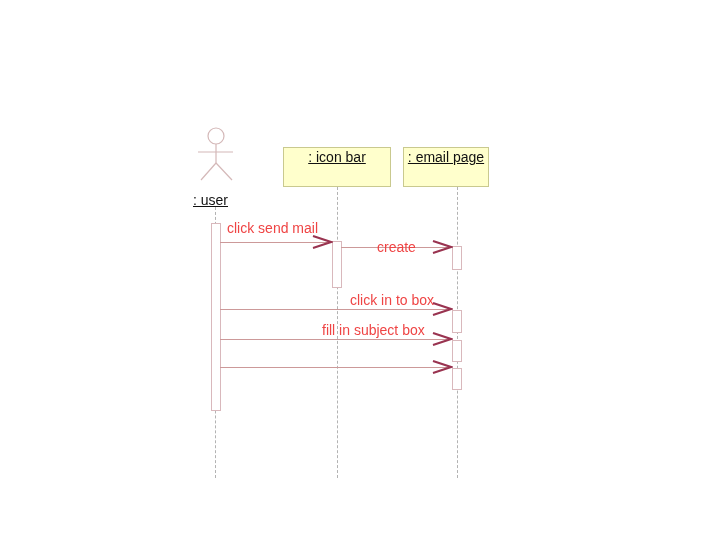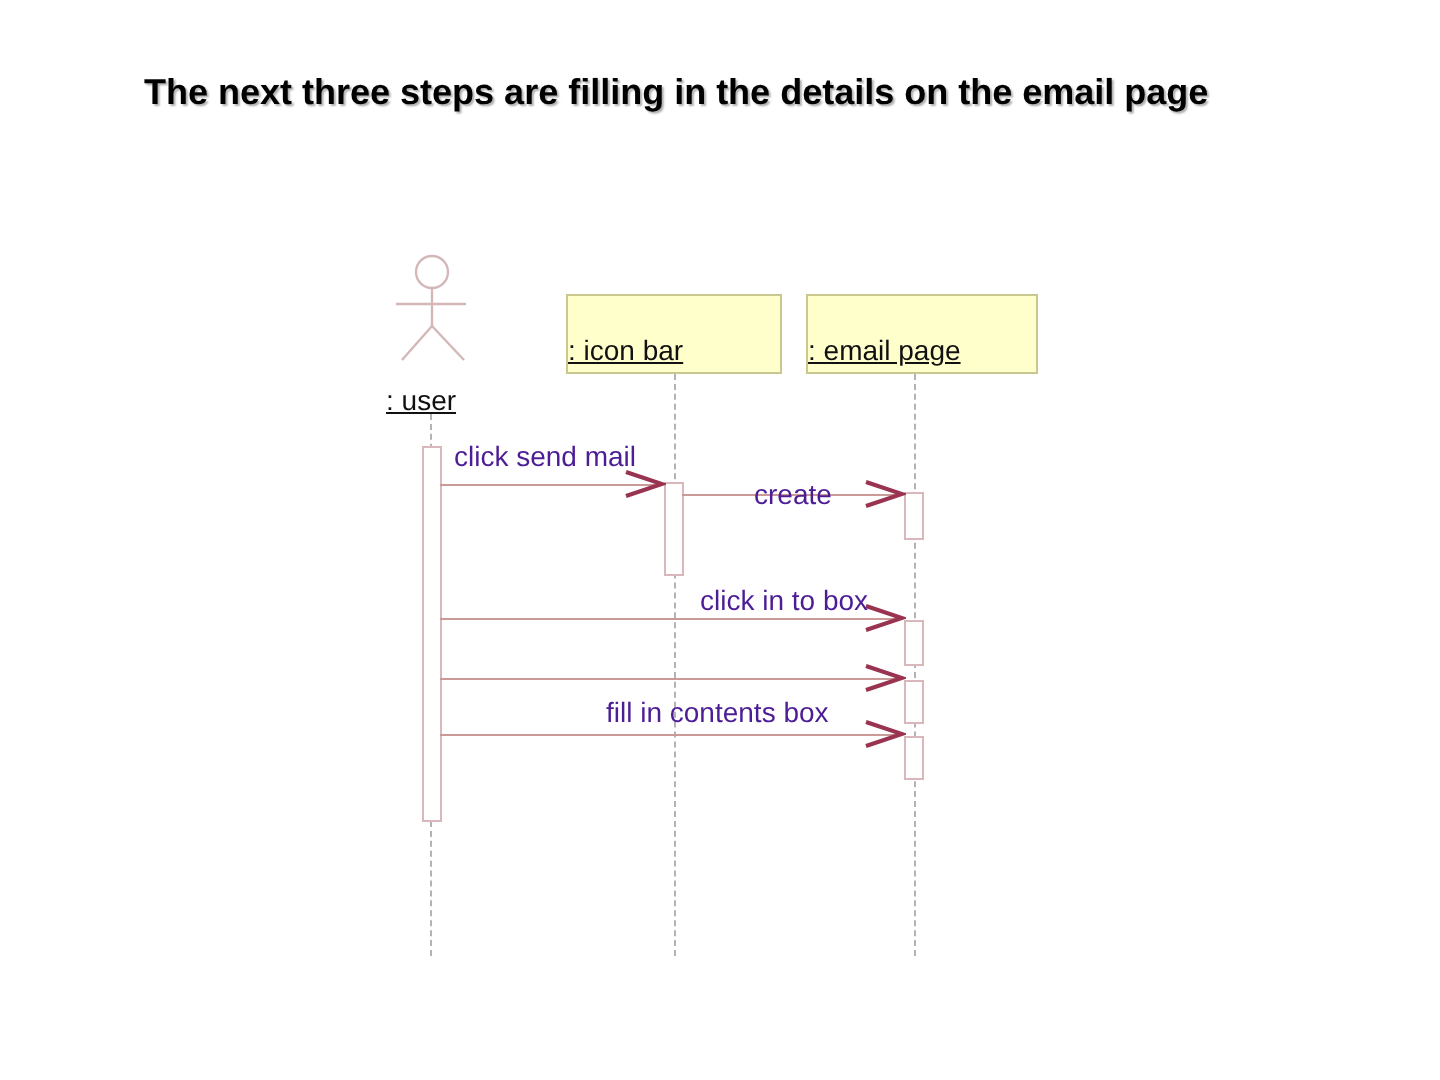--- a/index.html
+++ b/index.html
@@ -21,28 +21,29 @@
     color: #000;
     text-shadow: 1px 1px 1px rgba(110,110,110,0.55);
     white-space: nowrap;
   }
   .obj-box {
     position: absolute;
     box-sizing: border-box;
     height: 40px;
     background: #ffffcc;
     border: 1px solid #c9c98f;
-    padding-top: 19px;
+    text-align: center;
+    padding-top: 1px;
     font-size: 14px;
     color: #111;
     z-index: 2;
   }
   .obj-box .obj-label { text-decoration: underline; }
   .box-iconbar  { left: 283px; top: 147px; width: 108px; }
-  .box-emailpage{ left: 403px; top: 147px; width: 116px; }
+  .box-emailpage{ left: 403px; top: 147px; width: 86px; }
 
   .actor-label {
     position: absolute;
     left: 193px;
     top: 192px;
     width: 46px;
     font-size: 14px;
     color: #111;
     text-decoration: underline;
     z-index: 2;
@@ -89,36 +90,35 @@
   .arrowhead { position: absolute; z-index: 4; }
   .ah-1 { left: 311px; top: 234px; }
   .ah-2 { left: 431px; top: 239px; }
   .ah-3 { left: 431px; top: 301px; }
   .ah-4 { left: 431px; top: 331px; }
   .ah-5 { left: 431px; top: 359px; }
 
   .msg-label {
     position: absolute;
     font-size: 14px;
-    color: #4c1d95;
+    color: #ef4444;
     white-space: nowrap;
     z-index: 4;
   }
   .ml-1 { left: 227px; top: 220px; }
   .ml-2 { left: 377px; top: 223px; margin-top: 16px; }
   .ml-3 { left: 350px; top: 292px; }
   .ml-4 { left: 322px; top: 322px; }
   .ml-5 { left: 303px; top: 348px; }
 </style>
 </head>
 <body>
 
 <div class="canvas">
 
-  <div class="slide-title">The next three steps are filling in the details on the email page</div>
 
   <svg class="actor-figure" width="46" height="56" viewBox="0 0 46 56">
     <g stroke="#d4b8b8" stroke-width="1.2" fill="none">
       <circle cx="22" cy="9" r="8"></circle>
       <line x1="22" y1="17" x2="22" y2="36"></line>
       <line x1="4" y1="25" x2="39" y2="25"></line>
       <line x1="22" y1="36" x2="7" y2="53"></line>
       <line x1="22" y1="36" x2="38" y2="53"></line>
     </g>
   </svg>
@@ -157,20 +157,20 @@
   <div class="msg-line line-3"></div>
   <svg class="arrowhead ah-3" width="22" height="16" viewBox="0 0 22 16">
     <path d="M2,2 L20,8 L2,14" stroke="#993350" stroke-width="2" fill="none"></path>
   </svg>
   <div class="msg-label ml-3">click in to box</div>
 
   <div class="msg-line line-4"></div>
   <svg class="arrowhead ah-4" width="22" height="16" viewBox="0 0 22 16">
     <path d="M2,2 L20,8 L2,14" stroke="#993350" stroke-width="2" fill="none"></path>
   </svg>
+  <div class="msg-label ml-4">fill in subject box</div>
 
   <div class="msg-line line-5"></div>
   <svg class="arrowhead ah-5" width="22" height="16" viewBox="0 0 22 16">
     <path d="M2,2 L20,8 L2,14" stroke="#993350" stroke-width="2" fill="none"></path>
   </svg>
-  <div class="msg-label ml-5">fill in contents box</div>
 
 </div>
 
 </body></html>

